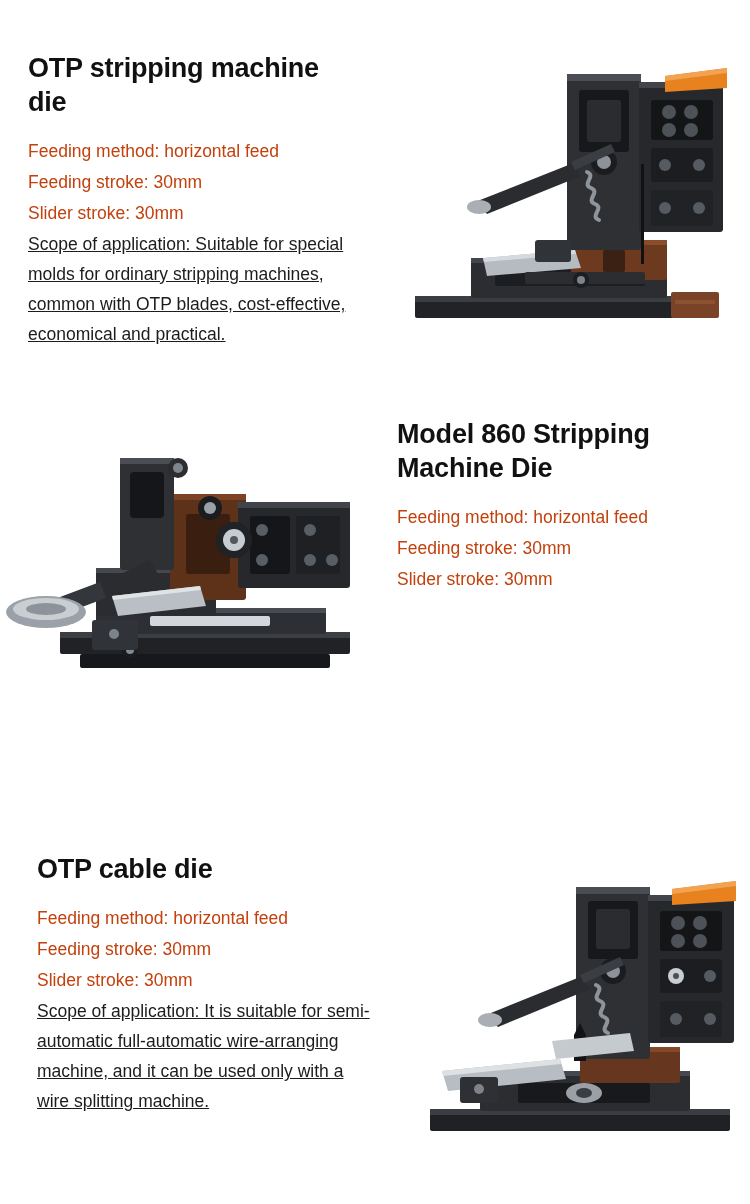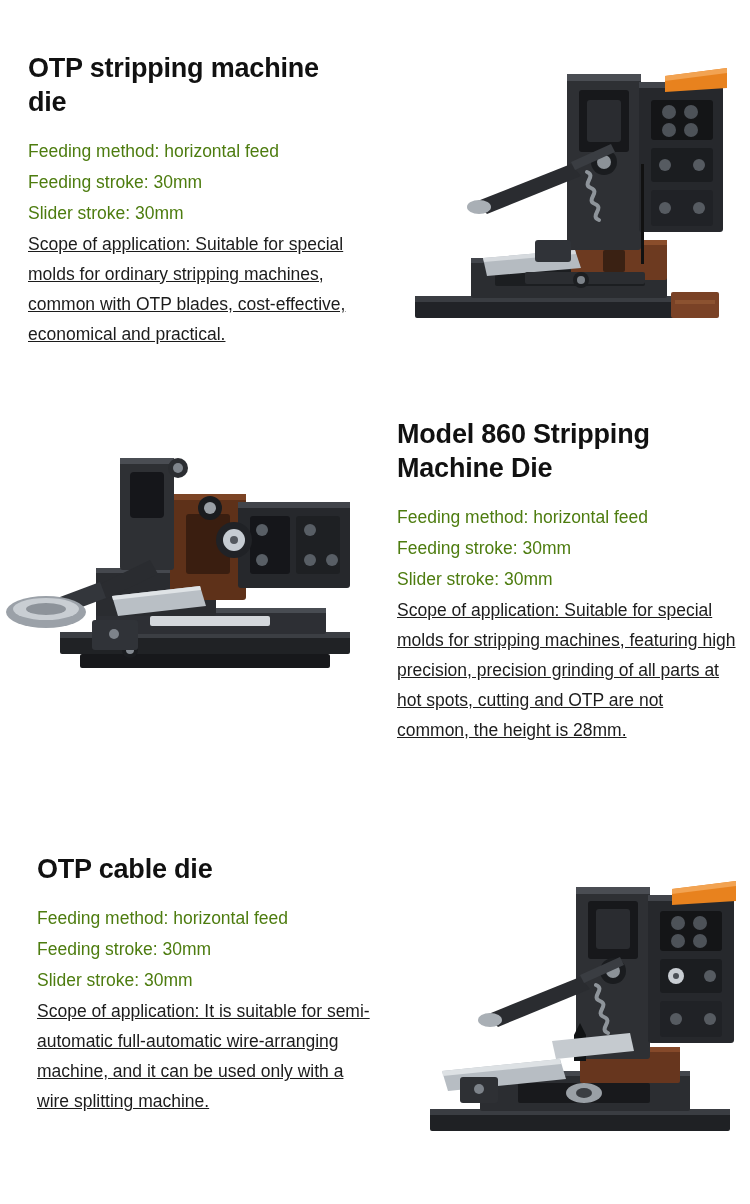--- a/index.html
+++ b/index.html
@@ -49,21 +49,21 @@
     line-height: 1.25;
     font-weight: bold;
     margin: 0 0 16px 0;
     letter-spacing: -0.2px;
     color: #111;
   }
   p.line {
     font-size: 17.5px;
     line-height: 1.72;
     margin: 0;
-    color: #4d7c0f;
+    color: #c2410c;
   }
   .spec-block p.line {
     margin: 0 0 1px 0;
   }
   .scope {
     font-size: 17.5px;
     line-height: 1.72;
     margin: 0;
     color: #1c1c1c;
     text-decoration: underline;
@@ -162,21 +162,20 @@
   </div>
 
   <div class="section reverse" id="section-2">
     <div class="text-col">
       <h2 class="title">Model 860 Stripping Machine Die</h2>
       <div class="spec-block">
         <p class="line">Feeding method: horizontal feed</p>
         <p class="line">Feeding stroke: 30mm</p>
         <p class="line">Slider stroke: 30mm</p>
       </div>
-      <p class="scope">Scope of application: Suitable for special molds for stripping machines, featuring high precision, precision grinding of all parts at hot spots, cutting and OTP are not common, the height is 28mm.</p>
     </div>
     <div class="img-col">
       <div class="machine">
         <svg width="375" height="310" viewBox="0 0 375 310" xmlns="http://www.w3.org/2000/svg">
 
           <rect x="60" y="222" width="290" height="22" rx="2" fill="#202225"></rect>
           <rect x="60" y="222" width="290" height="6" fill="#3b3e43"></rect>
           <rect x="80" y="244" width="250" height="14" rx="2" fill="#17181b"></rect>
 
           <rect x="96" y="198" width="230" height="26" rx="2" fill="#2d2f34"></rect>

